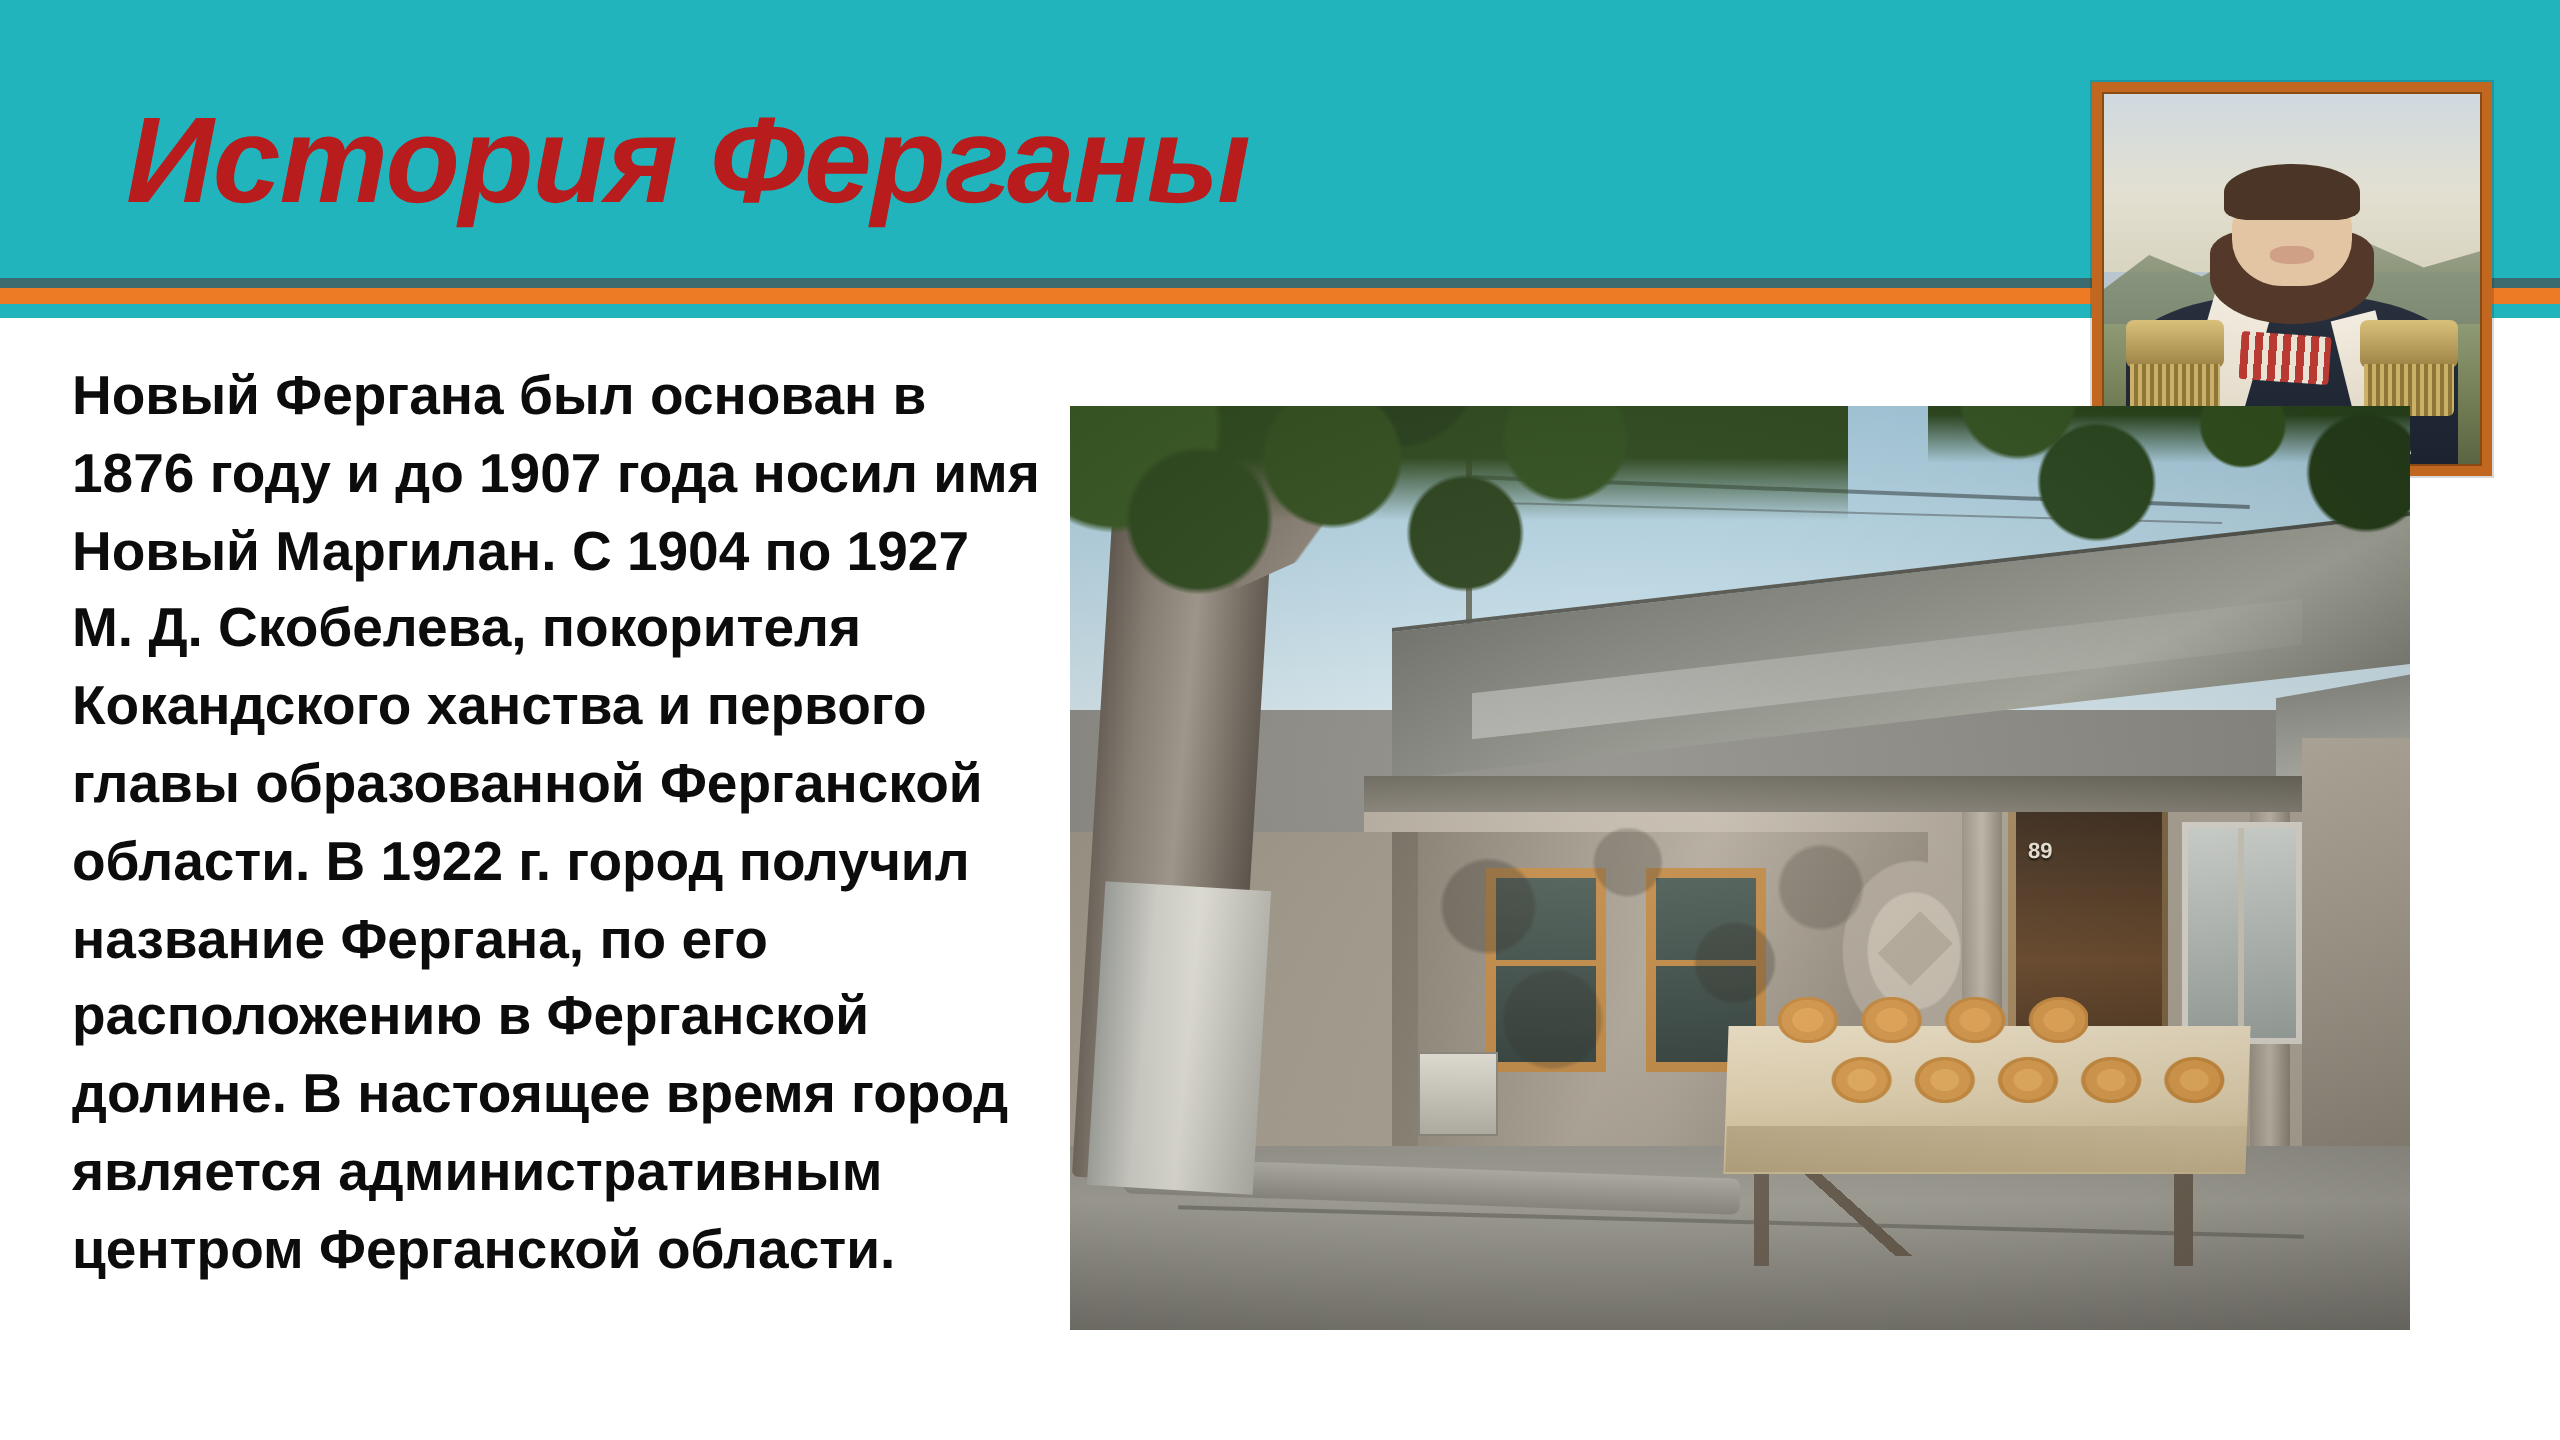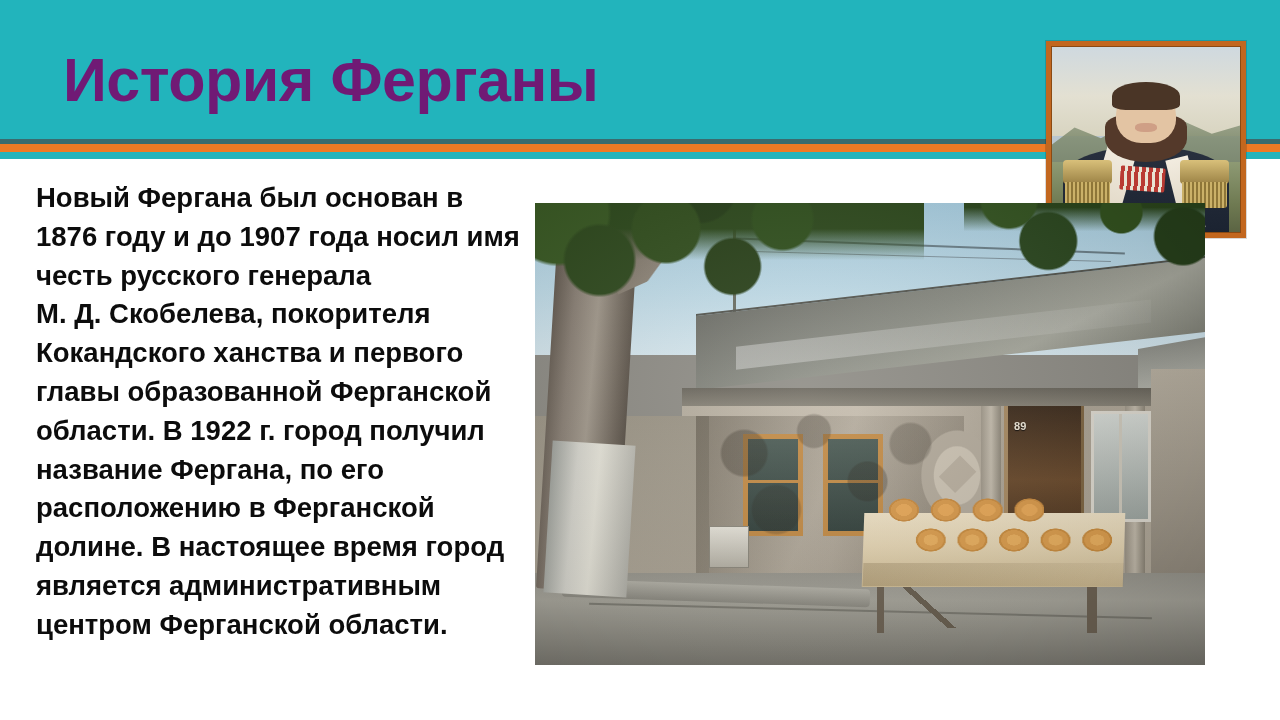--- a/index.html
+++ b/index.html
@@ -52,24 +52,25 @@
     height: 7px;
     background: #22b4bc;
   }
 
   #page-title {
     position: absolute;
     left: 63px;
     top: 48px;
     font-size: 61px;
     font-weight: bold;
-    color: #701a75;
+    color: #b91c1c;
     letter-spacing: -0.5px;
     line-height: 1.05;
     white-space: nowrap;
+    font-style: italic;
   }
 
   
   #body-text {
     position: absolute;
     left: 36px;
     top: 179px;
     width: 488px;
     font-size: 27.5px;
     font-weight: bold;
@@ -426,21 +427,21 @@
       <div class="pt-beard"></div>
       <div class="pt-head"></div>
       <div class="pt-hair"></div>
       <div class="pt-mouth-gap"></div>
     </div>
   </div>
 
   <div id="body-text">
     <div class="tline">Новый Фергана был основан в</div>
     <div class="tline">1876 году и до 1907 года носил имя</div>
-    <div class="tline">честь русского генерала</div>
+    <div class="tline">Новый Маргилан. С 1904 по 1927</div>
     <div class="tline">М. Д. Скобелева, покорителя</div>
     <div class="tline">Кокандского ханства и первого</div>
     <div class="tline">главы образованной Ферганской</div>
     <div class="tline">области. В 1922 г. город получил</div>
     <div class="tline">название Фергана, по его</div>
     <div class="tline">расположению в Ферганской</div>
     <div class="tline">долине. В настоящее время город</div>
     <div class="tline">является административным</div>
     <div class="tline">центром Ферганской области.</div>
   </div>

